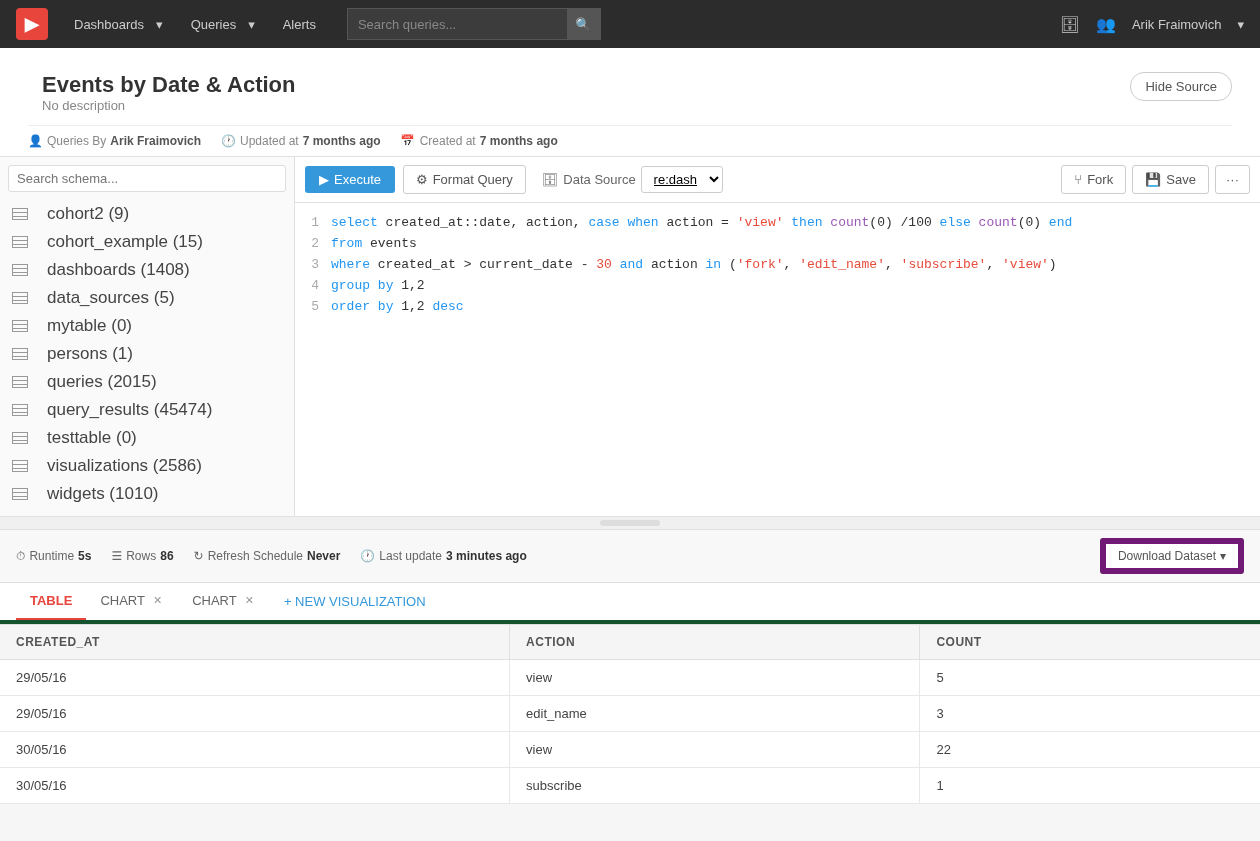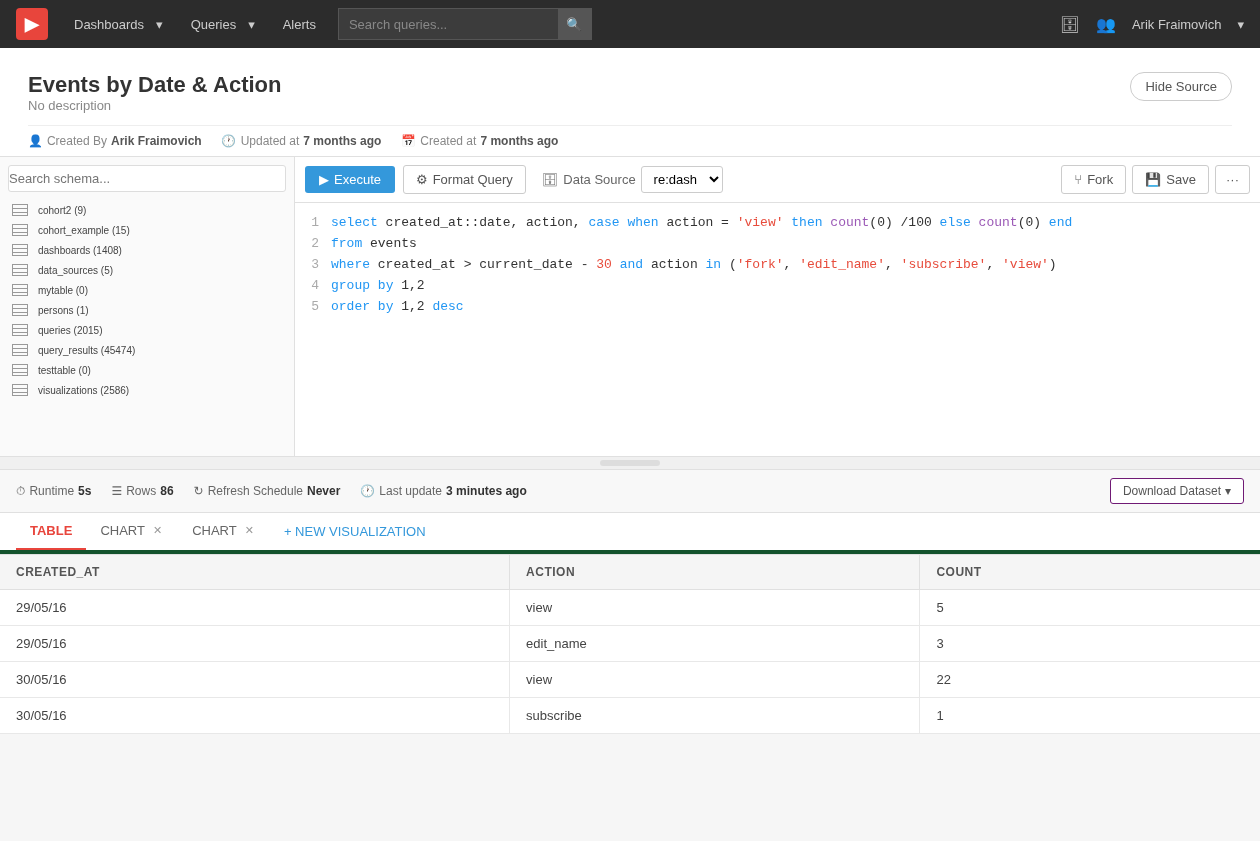--- a/index.html
+++ b/index.html
@@ -25,21 +25,21 @@
     .navbar-logo-icon { color: white; font-size: 18px; font-weight: bold; }
     .navbar-link {
       color: #ccc;
       cursor: pointer;
       padding: 0 10px;
       font-size: 13px;
       display: flex; align-items: center; gap: 12px;
       text-decoration: none;
     }
     .navbar-search {
-      margin-left: 4px;
+      margin-left: 13px;
       display: flex; align-items: center;
     }
     .navbar-search input {
       background: #3c3c3c;
       border: 1px solid #555;
       border-right: none;
       color: #ccc;
       padding: 4px 10px;
       height: 32px;
       width: 220px;
@@ -67,20 +67,21 @@
     
     .page-content {
       padding: 24px 28px 0;
       background: #fff;
     }
     .page-header {
       display: flex;
       justify-content: space-between;
       align-items: flex-start;
       margin-bottom: 4px;
+      margin-left: 14px;
     }
     .page-title {
       font-size: 22px;
       font-weight: 600;
       color: #333;
     }
     .hide-source-btn {
       background: #fff;
       border: 1px solid #ccc;
       padding: 6px 14px;
@@ -117,35 +118,35 @@
     
     .schema-sidebar {
       width: 295px;
       min-width: 295px;
       border-right: 1px solid #e0e0e0;
       padding: 8px;
       background: #fafafa;
     }
     .schema-search {
       width: 100%;
-      padding: 5px 0;
+      padding: 5px 8px;
       border: 1px solid #ddd;
       border-radius: 3px;
       font-size: 13px;
       outline: none;
       margin-bottom: 8px;
     }
     .schema-list { list-style: none; }
     .schema-item {
       padding: 4px 4px;
-      font-size: 10px;
+      font-size: 17px;
       color: #444;
       display: flex;
       align-items: center;
-      gap: 10px;
+      gap: 19px;
       cursor: pointer;
     }
     .table-icon {
       display: inline-block;
       width: 16px; height: 12px;
       border: 1px solid #999;
       position: relative;
       flex-shrink: 0;
     }
     .table-icon::before {
@@ -203,20 +204,21 @@
       display: flex; align-items: center; gap: 5px;
       margin-left: 8px;
     }
     .datasource-select {
       border: 1px solid #ccc;
       padding: 4px 8px;
       font-size: 13px;
       border-radius: 3px;
       background: white;
       cursor: pointer;
+      text-decoration: underline;
     }
     .toolbar-right {
       margin-left: auto;
       display: flex; align-items: center; gap: 6px;
     }
     .btn-fork, .btn-save {
       background: #fff;
       border: 1px solid #ccc;
       padding: 6px 12px;
       font-size: 13px;
@@ -279,21 +281,21 @@
     }
     .result-bar-item { display: flex; align-items: center; gap: 4px; }
     .result-bar-item strong { color: #333; }
     .never-badge {
       color: #e67e22;
       font-weight: 600;
     }
     .result-bar-right { margin-left: auto; }
     .btn-download {
       background: #fff;
-      border: 1px solid #701a75;
+      border: 6px solid #701a75;
       padding: 5px 12px;
       font-size: 12px;
       cursor: pointer;
       border-radius: 3px;
       color: #555;
       display: flex; align-items: center; gap: 4px;
     }
 
     
     .tabs-bar {
@@ -410,21 +412,21 @@
   <div class="page-header">
     <div>
       <h1 class="page-title">Events by Date &amp; Action</h1>
       <p class="page-description">No description</p>
     </div>
     <button class="hide-source-btn">Hide Source</button>
   </div>
   <div class="page-meta">
     <span>
       <span>👤</span>
-      <span>Created By</span>
+      <span>Queries By</span>
       <strong>Arik Fraimovich</strong>
     </span>
     <span>
       <span>🕐</span>
       <span>Updated at</span>
       <strong>7 months ago</strong>
     </span>
     <span>
       <span>📅</span>
       <span>Created at</span>
@@ -470,20 +472,24 @@
           <span class="table-icon"></span>
           <span>query_results (45474)</span>
         </li>
         <li class="schema-item">
           <span class="table-icon"></span>
           <span>testtable (0)</span>
         </li>
         <li class="schema-item">
           <span class="table-icon"></span>
           <span>visualizations (2586)</span>
+        </li>
+        <li class="schema-item">
+          <span class="table-icon"></span>
+          <span>widgets (1010)</span>
         </li>
       </ul>
   </div>
 
   <div class="query-editor-wrap">
 
     <div class="editor-toolbar">
       <button class="btn-execute">
         <span>▶</span>
         <span>Execute</span>

